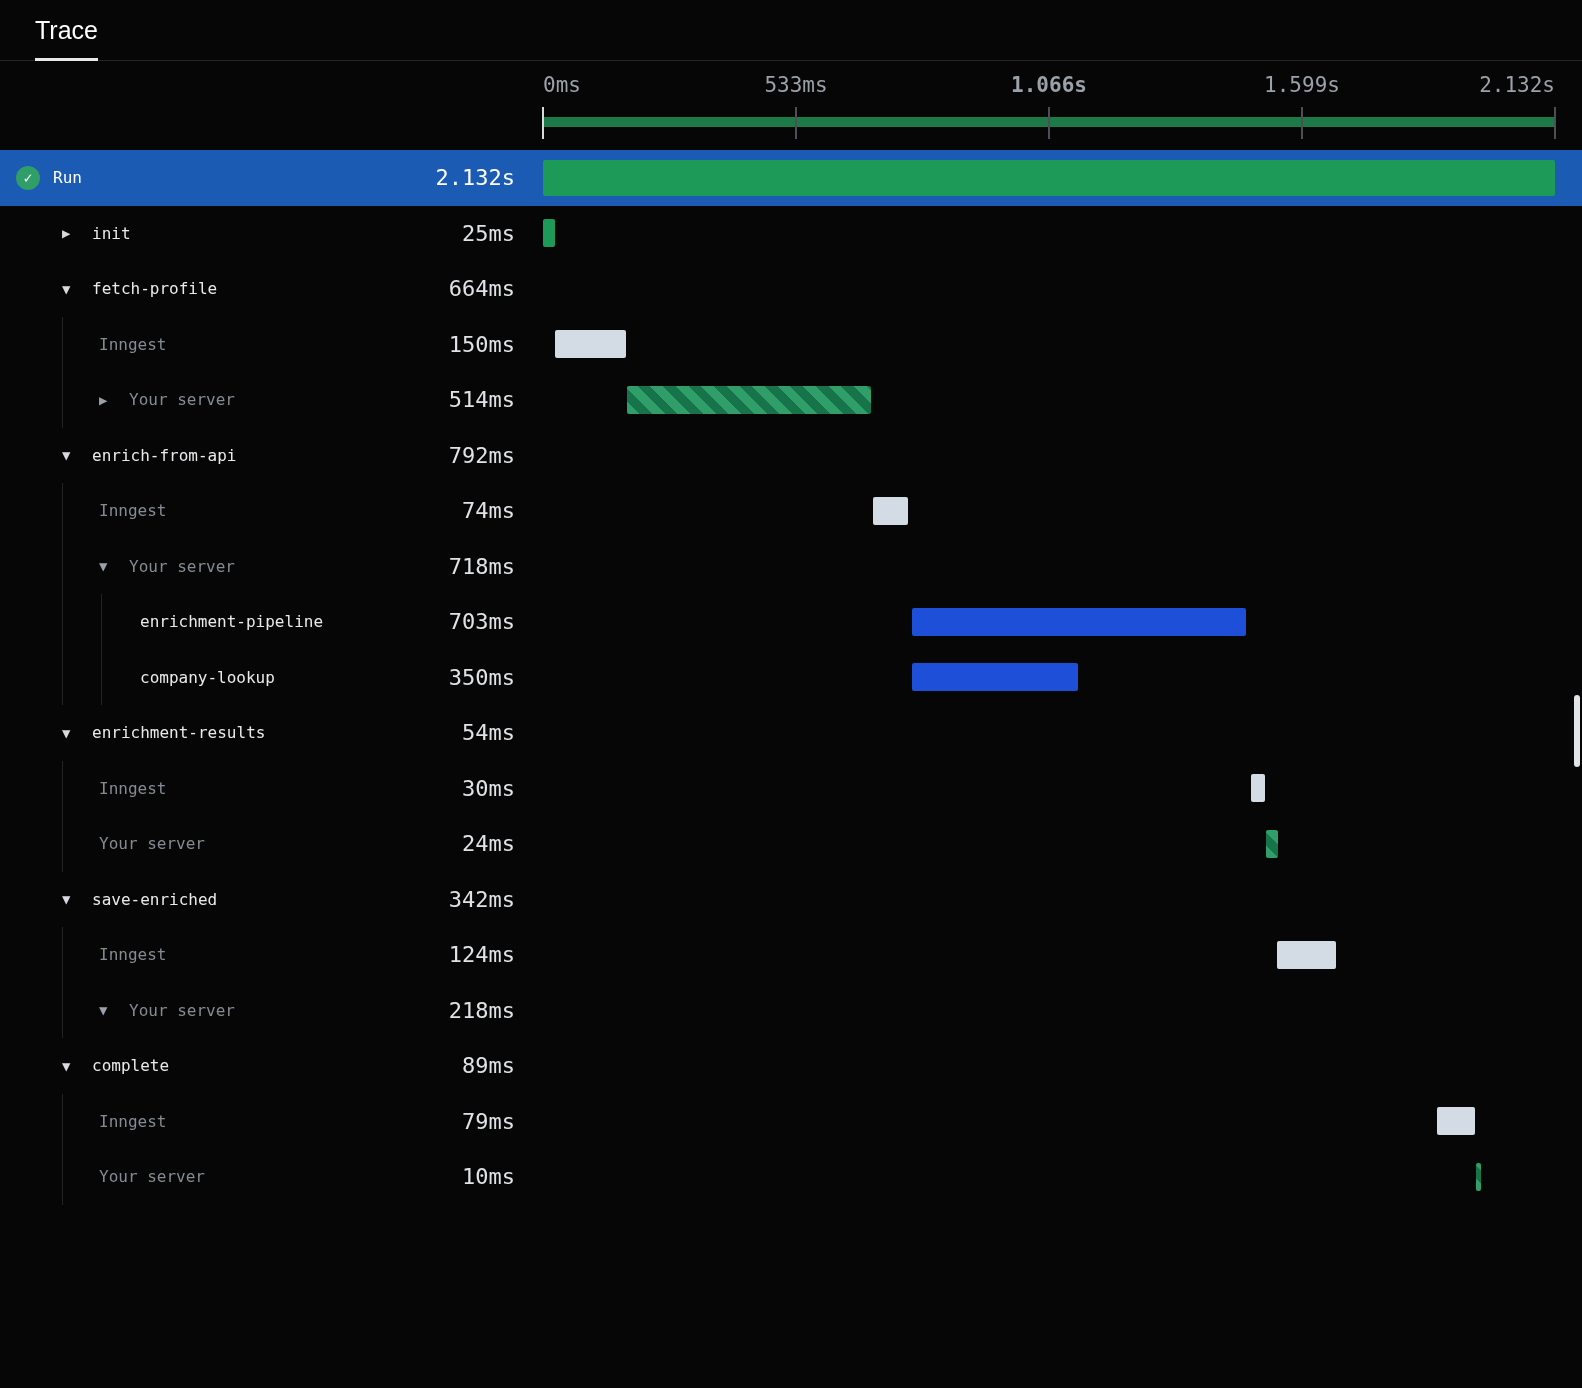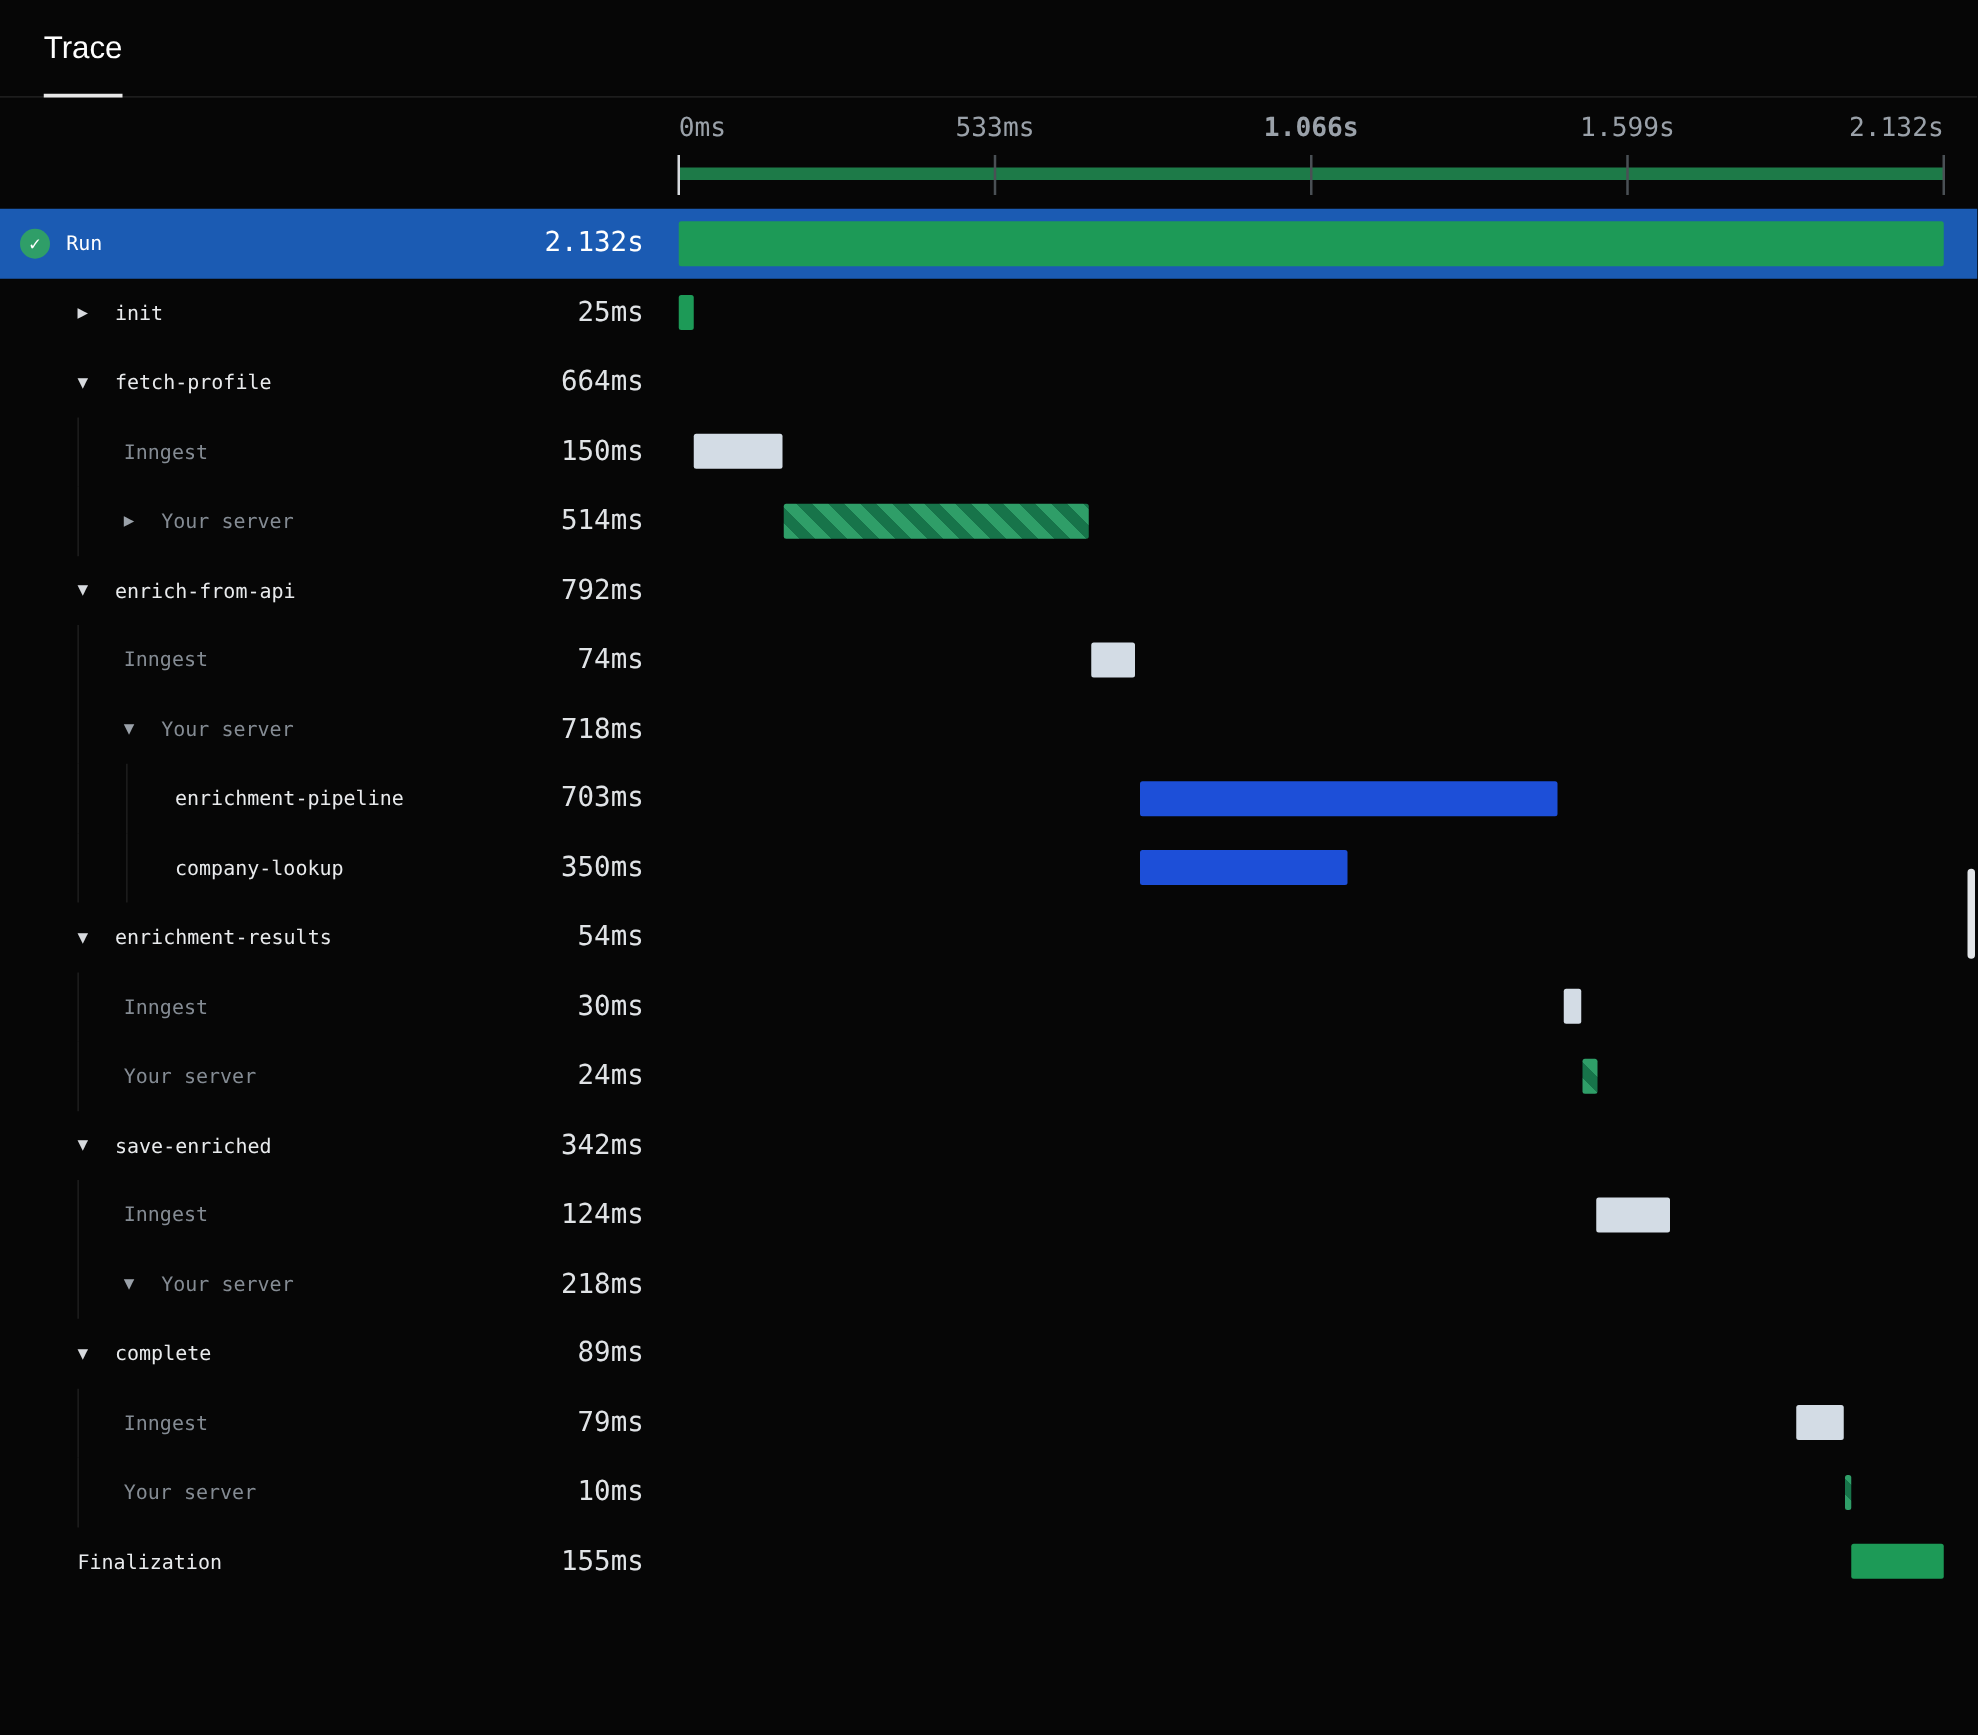--- a/index.html
+++ b/index.html
@@ -5,21 +5,21 @@
   * { box-sizing: border-box; margin: 0; padding: 0; }
   html, body { background: #060606; }
   body {
     width: 1582px; height: 1388px;
     font-family: "DejaVu Sans Mono", "Liberation Mono", monospace;
     color: #e7e9eb;
     overflow: hidden;
     position: relative;
   }
   .tabbar {
-    height: 78px;
+    height: 61px;
     border-bottom: 1px solid #262626;
     display: flex; align-items: center;
     padding-left: 35px;
     font-family: "Liberation Sans", sans-serif;
   }
   .tab {
     position: relative; height: 100%;
     display: flex; align-items: center;
     font-size: 25px; color: #ffffff;
     cursor: pointer;
@@ -296,24 +296,15 @@
     <div class="row muted">
       <div class="cell-left" style="padding-left: 99px;">
         <div class="guide" style="left: 62px;"></div>
         <span class="row-label">Your server</span>
         <span class="duration">10ms</span>
       </div>
       <div class="cell-track">
         <div class="bar hatched" style="left: 92.2139%; width: 0.469043%;"></div>
       </div>
     </div>
-    <div class="row">
-      <div class="cell-left" style="padding-left: 62px;">
-        <span class="row-label">Finalization</span>
-        <span class="duration">155ms</span>
-      </div>
-      <div class="cell-track">
-        <div class="bar green" style="left: 92.7298%; width: 7.27017%;"></div>
-      </div>
-    </div>
   </div>
 
 <div class="scrollbar-thumb"></div>
 
 </body></html>

